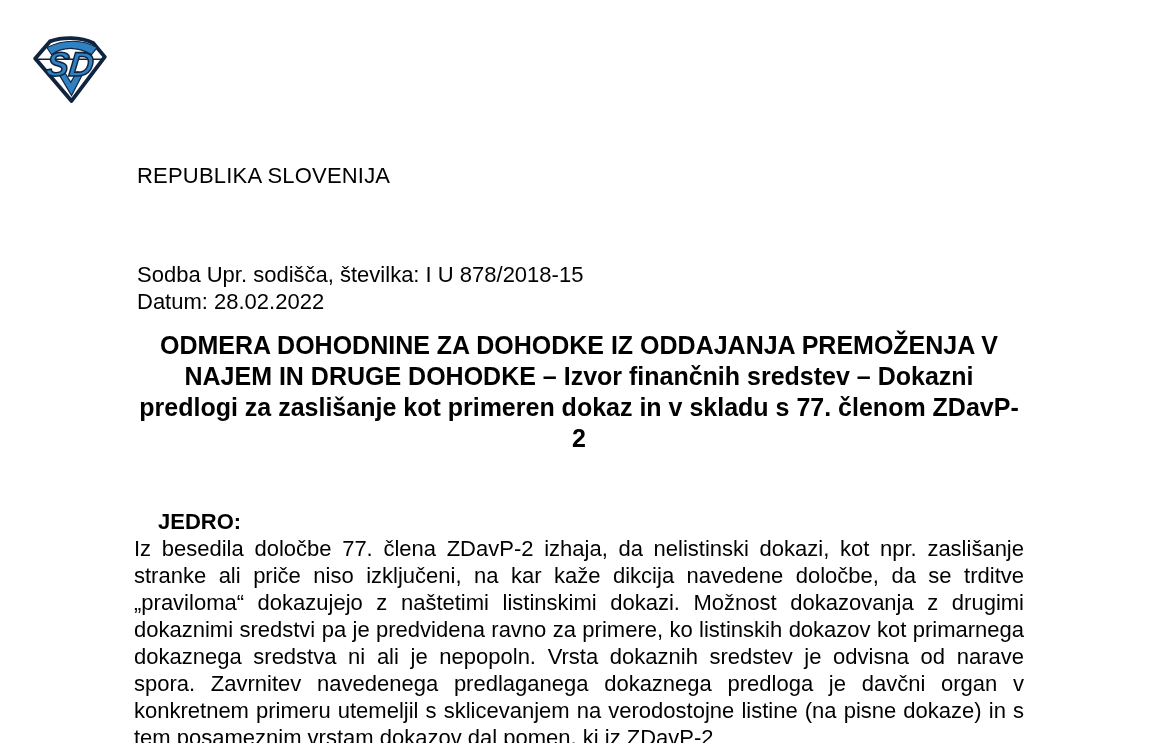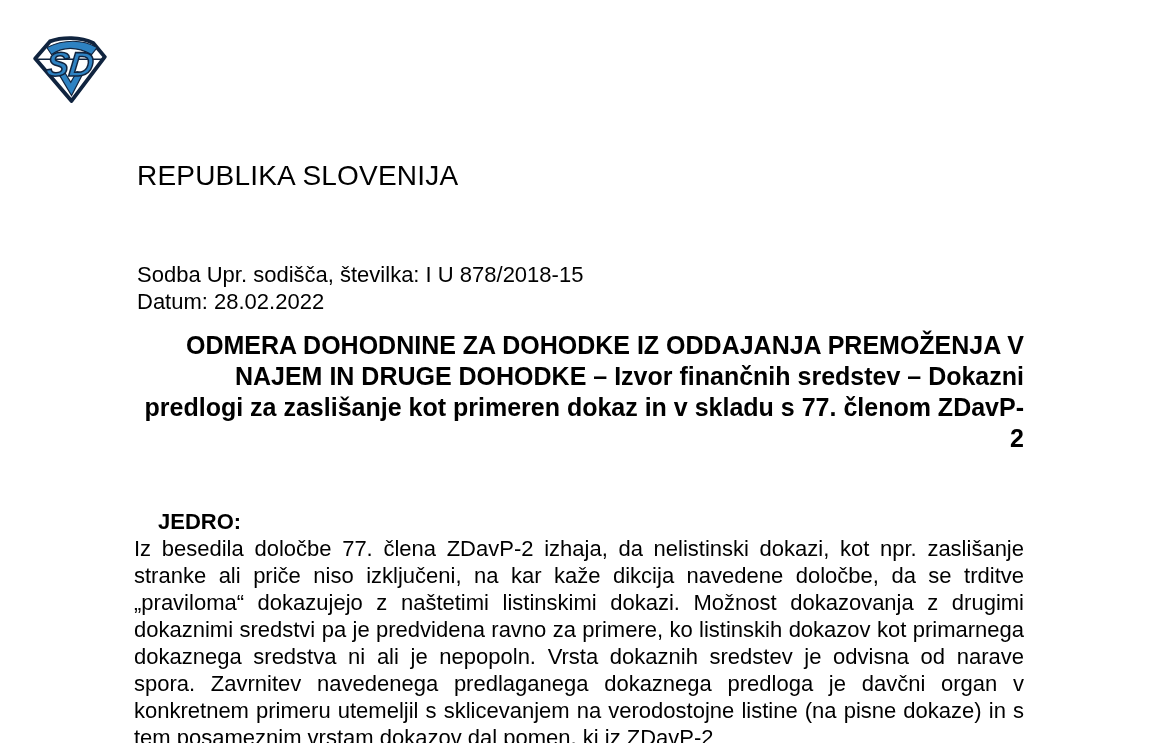--- a/index.html
+++ b/index.html
@@ -20,42 +20,42 @@
     position: absolute;
     left: 31px;
     top: 36px;
     width: 78px;
     height: 68px;
   }
   .letterhead {
     position: absolute;
     left: 137px;
     top: 162px;
-    font-size: 28px;
+    font-size: 22px;
     line-height: 27px;
     letter-spacing: 0.2px;
   }
   .meta {
     position: absolute;
     left: 137px;
     top: 245px;
     font-size: 22px;
     line-height: 27px;
     margin-top: 16px;
   }
   .title {
     position: absolute;
     left: 134px;
     top: 330px;
     width: 890px;
     margin: 0;
     font-size: 25px;
     line-height: 31px;
     font-weight: bold;
-    text-align: right;
+    text-align: center;
   }
   .core {
     position: absolute;
     left: 134px;
     top: 508px;
     width: 890px;
     font-size: 22px;
     line-height: 27px;
   }
   .core-heading {

